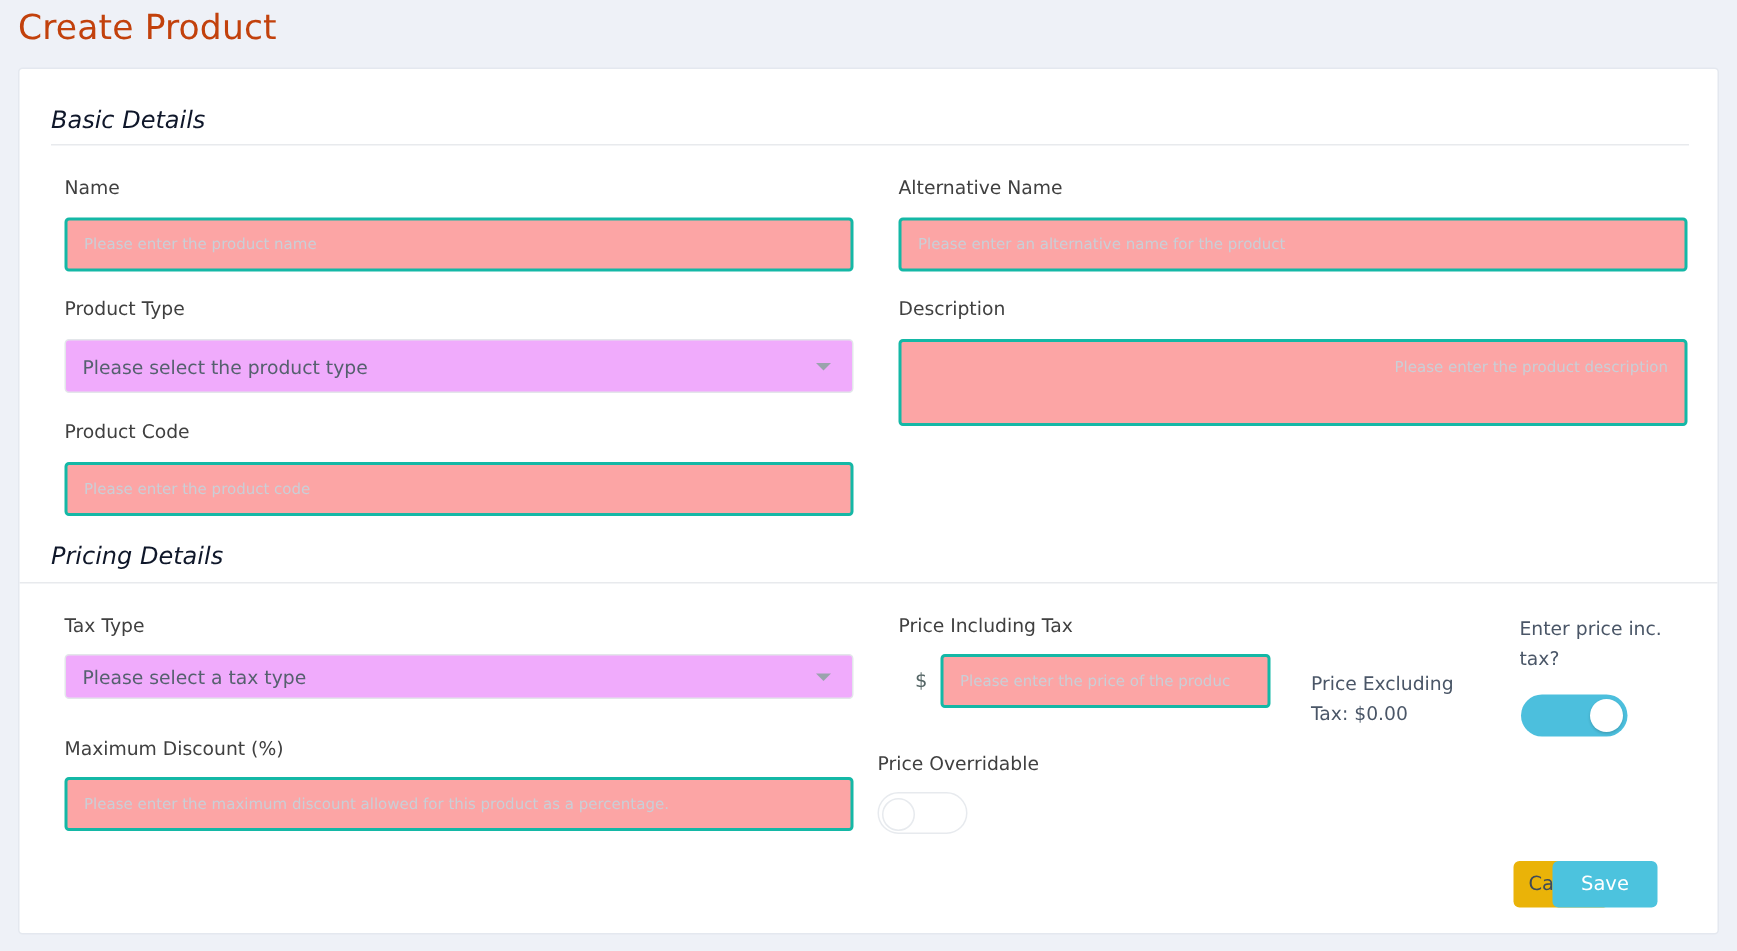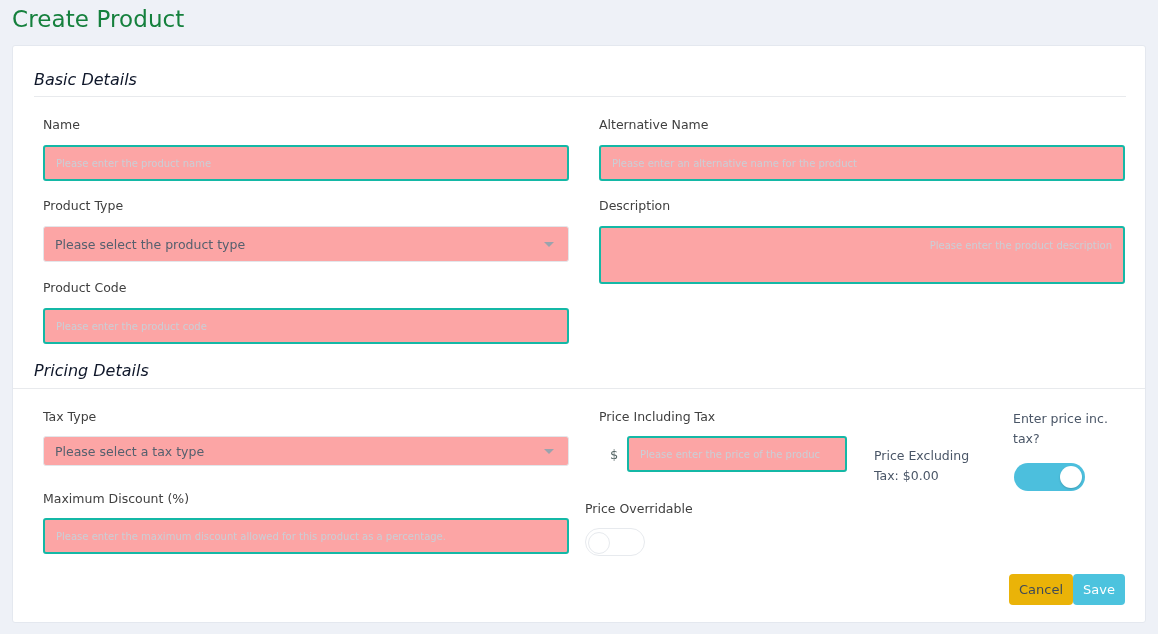--- a/index.html
+++ b/index.html
@@ -10,21 +10,21 @@
     overflow: hidden;
   }
   .page { position: relative; width: 1158px; height: 634px; }
 
   
   .page-title {
     position: absolute;
     left: 12px; top: 6px;
     font-size: 23px;
     font-weight: 400;
-    color: #15803d;
+    color: #c2410c;
     letter-spacing: 0.1px;
   }
 
   
   .card {
     position: absolute;
     left: 12px; top: 45px;
     width: 1134px; height: 578px;
     background: #ffffff;
     border: 1px solid #e4e8ef;
@@ -70,21 +70,21 @@
   textarea.fld-input {
     padding: 9px 11px;
     resize: none;
     line-height: 17px;
   }
   textarea.fld-input::placeholder { color: #c9cfd7; }
 
   
   .fld-select {
     position: absolute;
-    background: #fca5a5;
+    background: #f0abfc;
     border: 1px solid #e3e6ea;
     border-radius: 3px;
     display: flex;
     align-items: center;
     cursor: pointer;
     gap: 44px;
   }
   .fld-select .sel-text {
     font-size: 12.5px;
     color: #55606e;
@@ -210,16 +210,16 @@
     <div class="toggle on" style="left:1001px; top:417px; width:71px; height:28px;">
       <span class="knob" style="width:22px; height:22px;"></span>
     </div>
 
     <div class="fld-label" style="left:572px; top:455px;">Price Overridable</div>
     <div class="toggle off" style="left:572px; top:482px; width:60px; height:28px;">
       <span class="knob" style="width:22px; height:22px;"></span>
     </div>
 
     <button class="btn btn-cancel" style="left:996px; top:528px; width:64px;">Cancel</button>
-    <button class="btn btn-save" style="left:1060px; top:528px; width:52px;">Save</button>
+    <button class="btn btn-save" style="left:1022px; top:528px; width:70px;">Save</button>
 
   </div>
 </div>
 
 </body></html>

